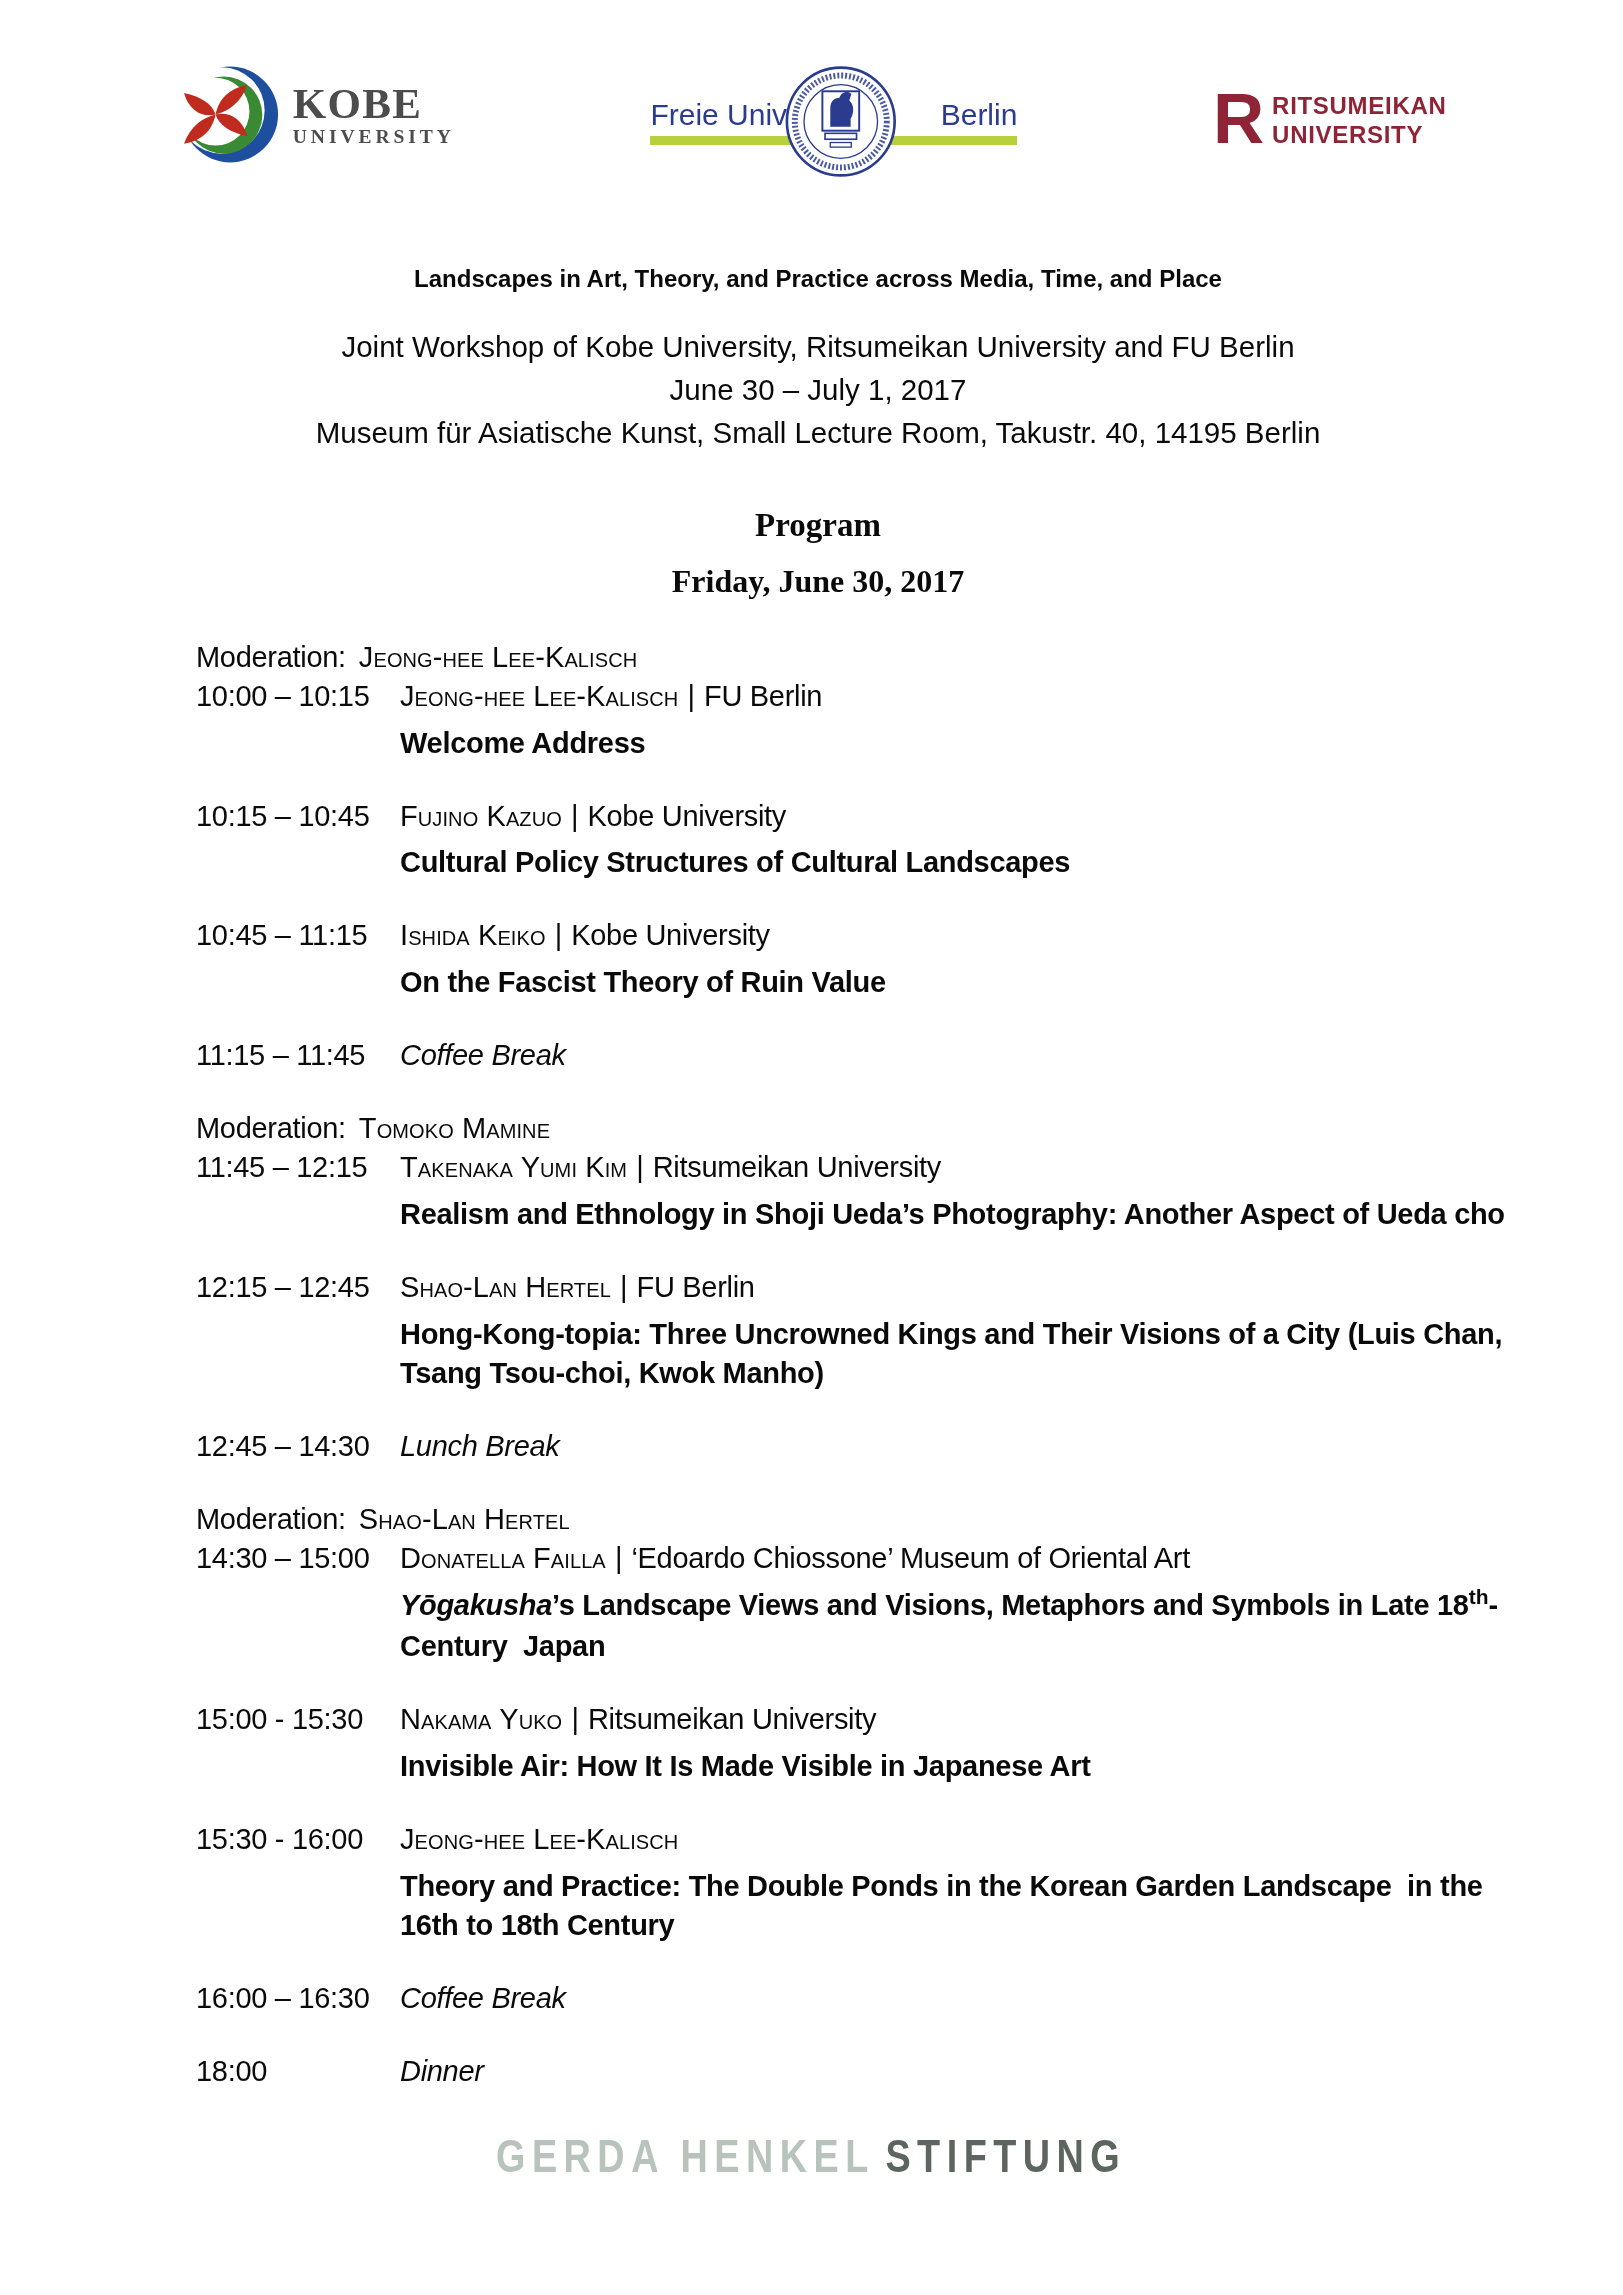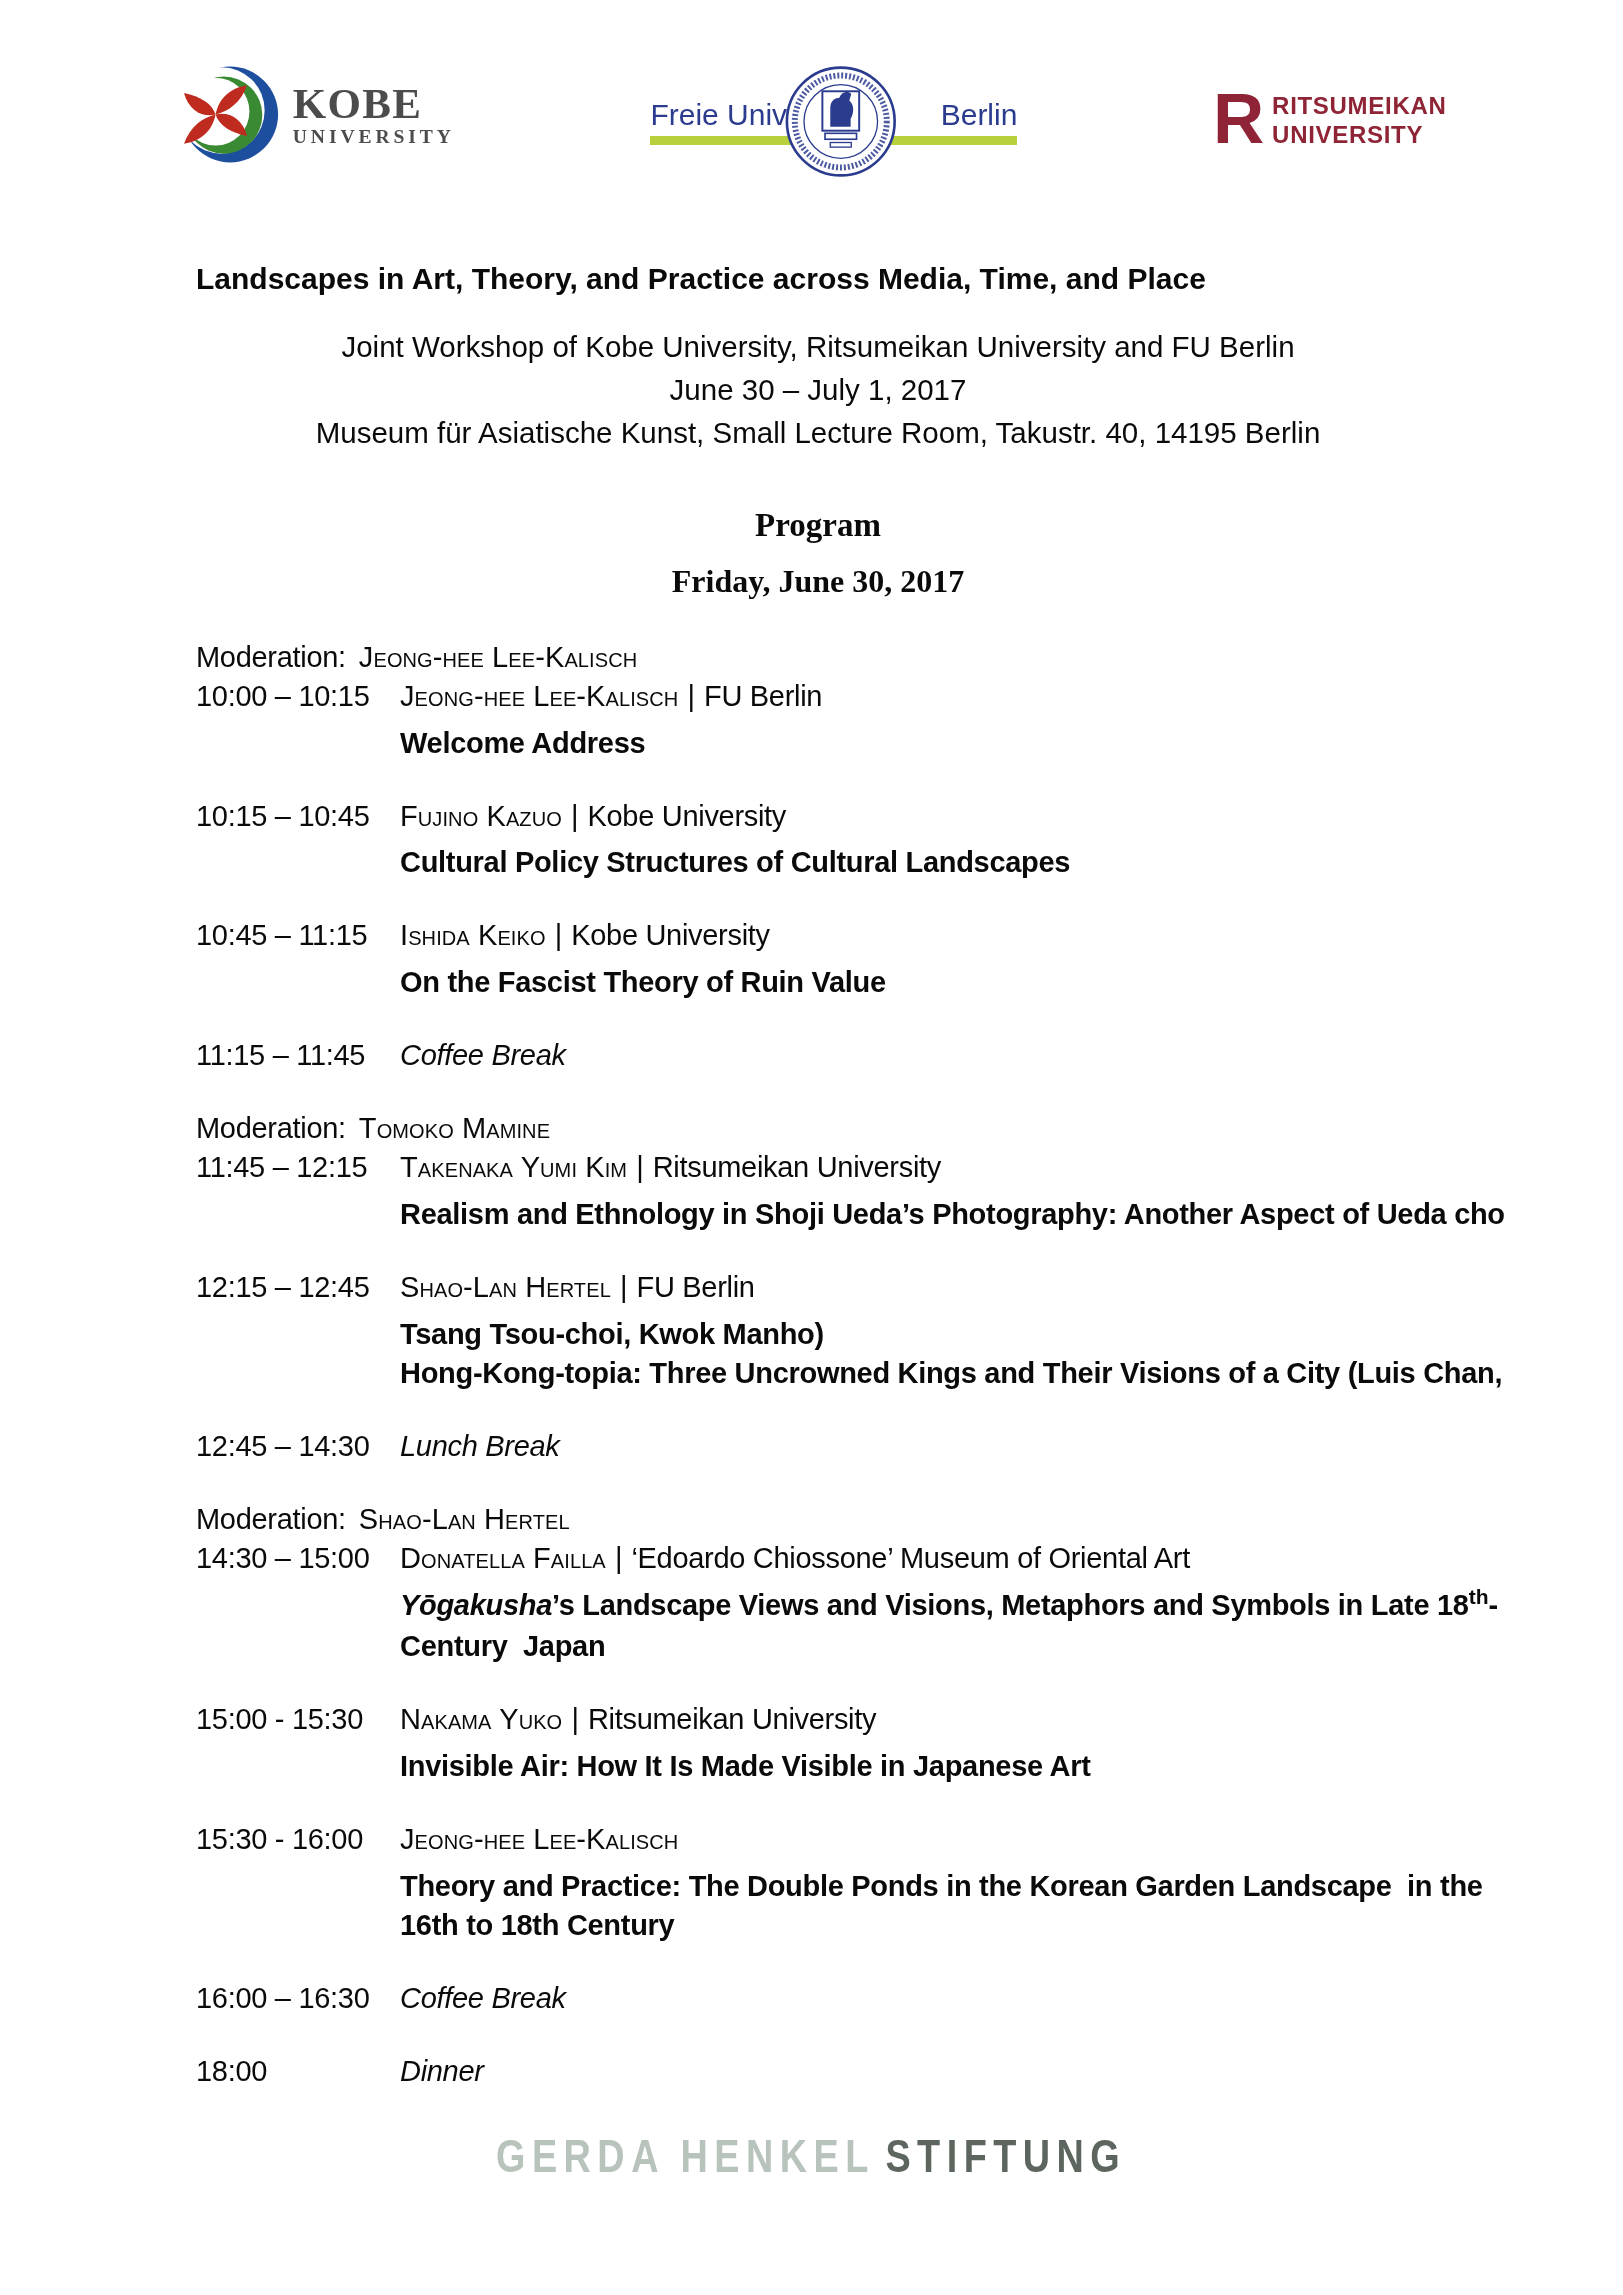--- a/index.html
+++ b/index.html
@@ -40,22 +40,22 @@
     width: 113px; height: 113px;
   }
 
   .rits-logo { display: flex; align-items: flex-start; margin-top: 31px; }
   .rits-r { font-size: 71px; line-height: 58px; font-weight: 700; color: #8e2435; }
   .rits-lines { margin-left: 7.9px; margin-top: 1.3px; color: #8e2435; font-weight: 700; }
   .rits-l1, .rits-l2 { font-size: 24px; line-height: 29px; letter-spacing: 0.7px; }
 
   
   .doc-title {
-    margin-top: 77px; text-align: left;
-    font-size: 30px; font-weight: 700; line-height: 43px;
+    margin-top: 77px; text-align: center;
+    font-size: 24px; font-weight: 700; line-height: 43px;
   }
   .subtitle-group { margin-top: 25px; text-align: center; font-size: 29.5px; line-height: 43px; }
 
   .program-heading {
     margin-top: 51px; text-align: center;
     font-family: "Liberation Serif", serif; font-weight: 700; font-size: 33px; line-height: 41px;
   }
   .program-day {
     margin-top: 15.7px; text-align: center;
     font-family: "Liberation Serif", serif; font-weight: 700; font-size: 32px; line-height: 39px;
@@ -217,22 +217,22 @@
       </div>
     </div>
 
     <div class="row talk">
       <div class="t">12:15 – 12:45</div>
       <div class="b">
         <div class="speaker-line">
           <span class="sc">Shao-Lan Hertel</span><span class="sep">|</span><span>FU Berlin</span>
         </div>
         <div class="talk-title">
+          <div class="line">Hong-Kong-topia: Three Uncrowned Kings and Their Visions of a City (Luis Chan,</div>
           <div class="line">Tsang Tsou-choi, Kwok Manho)</div>
-          <div class="line">Hong-Kong-topia: Three Uncrowned Kings and Their Visions of a City (Luis Chan,</div>
         </div>
       </div>
     </div>
 
     <div class="row break">
       <div class="t">12:45 – 14:30</div>
       <div class="b brk">Lunch Break</div>
     </div>
 
     <div class="row mod">

